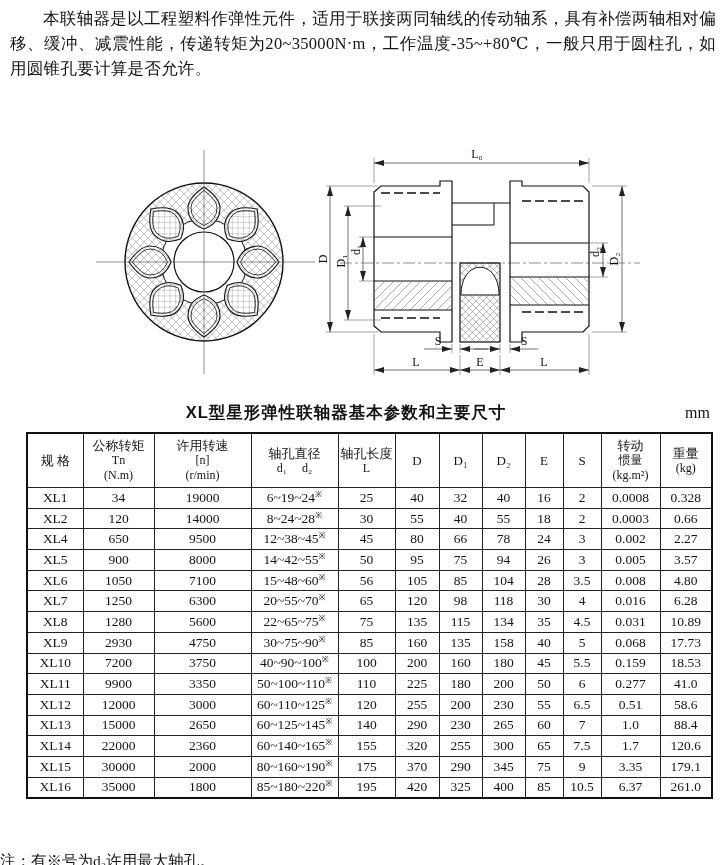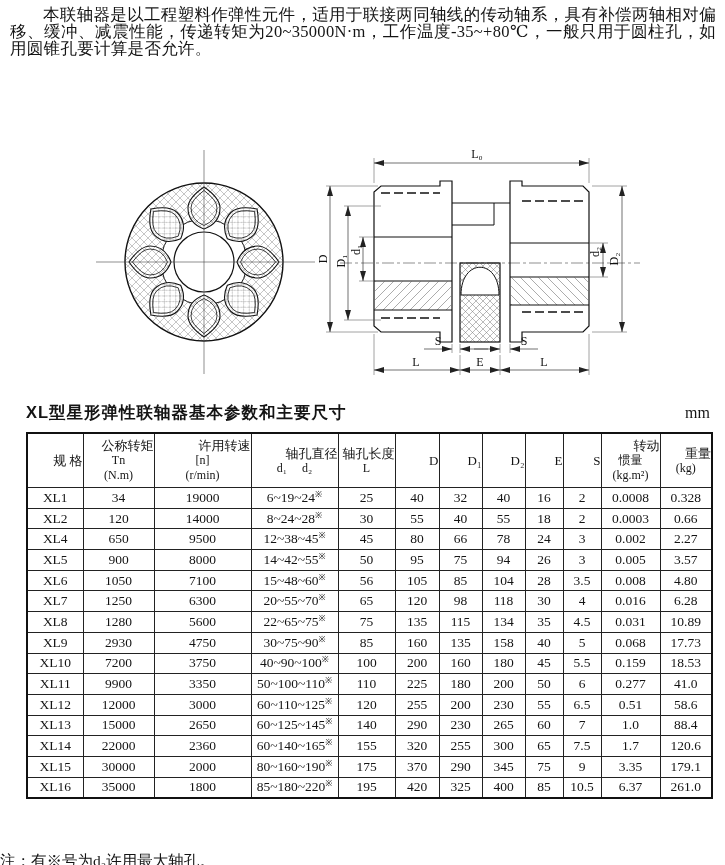--- a/index.html
+++ b/index.html
@@ -1,33 +1,33 @@
 <!DOCTYPE html>
 <html><head>
 <meta charset="utf-8">
 <style>
   html,body{margin:0;padding:0;background:#f7f7f5;}
   .page{position:relative;width:725px;height:865px;background:#ffffff;overflow:hidden;
         font-family:"Liberation Serif","DejaVu Serif",serif;color:#141414;}
   .intro{position:absolute;top:6px;left:10px;width:706px;margin:0;
-         font-size:16.5px;line-height:17px;text-indent:2em;text-align:justify;letter-spacing:.3px;}
+         font-size:16.5px;line-height:25px;text-indent:2em;text-align:justify;letter-spacing:.3px;}
   .figure{position:absolute;top:140px;left:0;width:694px;height:258px;}
   .figure svg{display:block;}
-  .caption{position:absolute;top:402px;left:26px;width:640px;text-align:left;
+  .caption{position:absolute;top:402px;left:26px;width:640px;text-align:center;
            font-family:"Liberation Sans","DejaVu Sans",sans-serif;font-weight:bold;
            font-size:16.5px;letter-spacing:1px;}
   .caption .unit{position:absolute;top:2px;right:-44px;font-family:"Liberation Serif","DejaVu Serif",serif;
                  font-weight:normal;font-size:16px;letter-spacing:0;}
   table.params{position:absolute;top:432px;left:26px;width:685px;border-collapse:collapse;
                table-layout:fixed;border:2px solid #111;}
   table.params th,table.params td{border:1px solid #222;text-align:center;vertical-align:middle;
                padding:0;font-weight:normal;overflow:hidden;}
   table.params thead th{height:53px;font-size:13px;line-height:15px;}
   table.params tbody td{height:19.7px;font-size:13.5px;line-height:14px;}
-  .hline{display:block;text-align:right;}
+  .hline{display:block;}
   .hsub{display:block;font-size:12px;}
   sup.star{font-size:8.5px;vertical-align:super;line-height:0;}
   .notes{position:absolute;top:822px;left:0;font-size:15.5px;line-height:21.5px;margin-top:28px;}
   .notes .n2{padding-left:47px;}
   
   .ln{stroke:#111;stroke-width:1.2;fill:none;}
   .ln2{stroke:#111;stroke-width:1;fill:none;}
   .thin{stroke:#444;stroke-width:.6;fill:none;}
   .dash{stroke:#111;stroke-width:1.3;fill:none;stroke-dasharray:9 4;}
   .dim{stroke:#333;stroke-width:.7;fill:none;}

